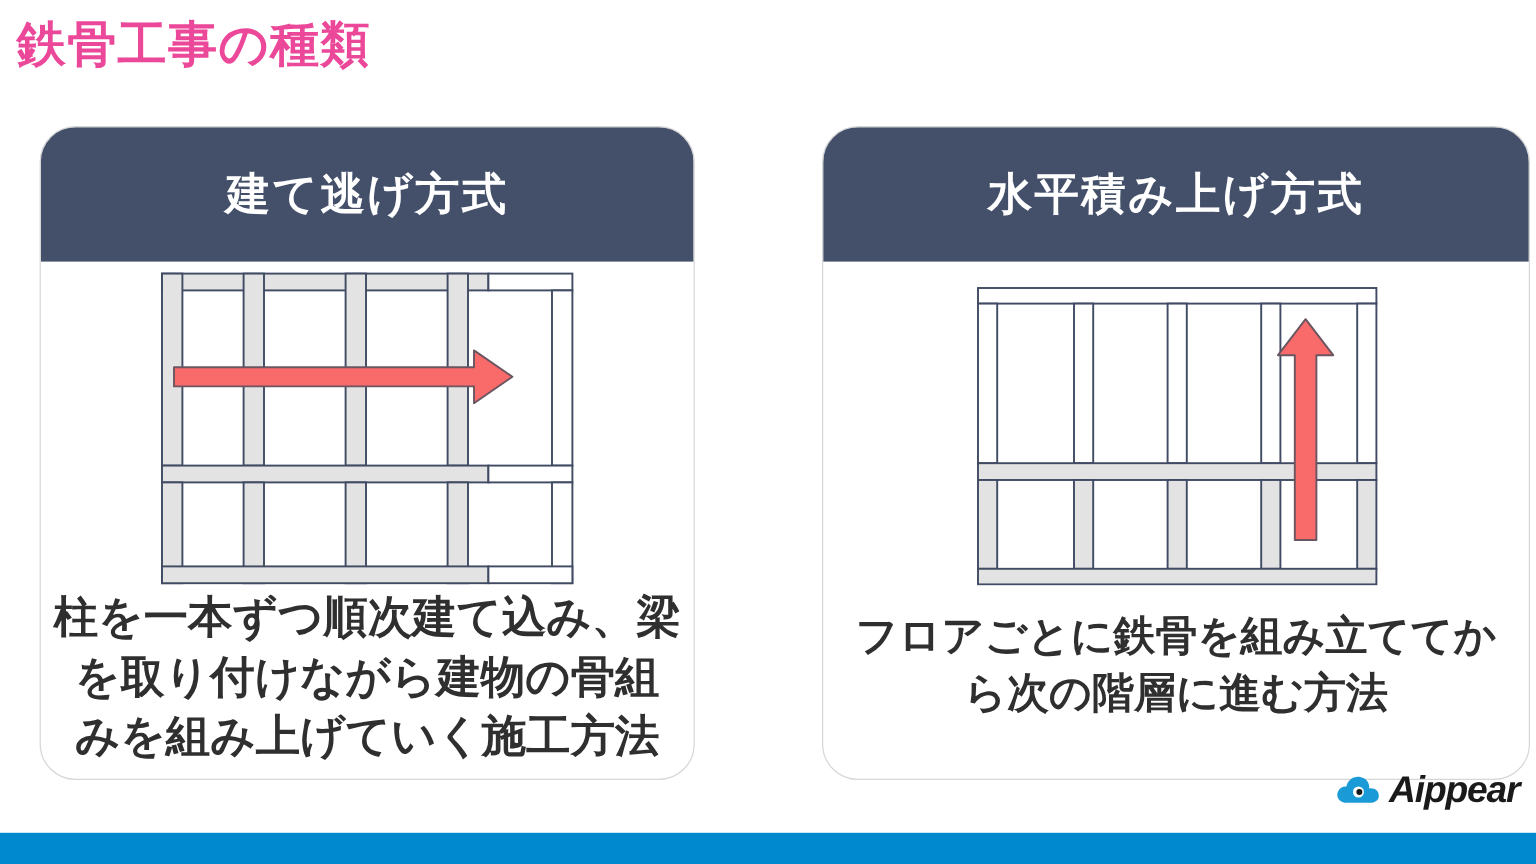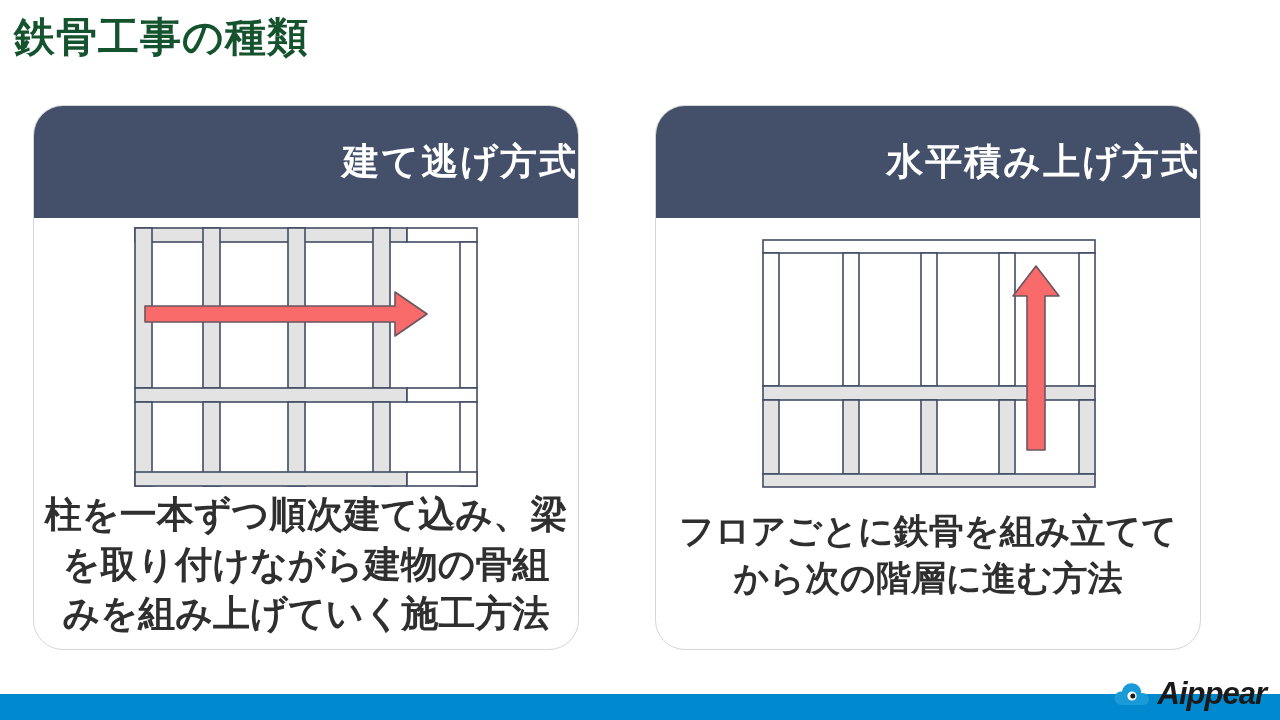--- a/index.html
+++ b/index.html
@@ -15,48 +15,48 @@
     position: relative;
   }
 
   
   #slide-title {
     position: absolute;
     left: 14px;
     top: 10px;
     font-size: 41px;
     font-weight: bold;
-    color: #14532d;
+    color: #ec4899;
     letter-spacing: 1px;
     white-space: nowrap;
   }
 
   
   .card {
     position: absolute;
     top: 105px;
     height: 545px;
     background: #ffffff;
     border: 1.5px solid #d6d6d6;
     border-radius: 30px;
     box-sizing: border-box;
     overflow: hidden;
     display: flex;
     flex-direction: column;
   }
   #card-left  { left: 33px;  width: 546px; }
-  #card-right { left: 655px; width: 546px; }
+  #card-right { left: 685px; width: 590px; }
 
   .card-header {
     background: #44506a;
     height: 112px;
     flex: 0 0 112px;
     display: flex;
     align-items: center;
-    justify-content: flex-end;
+    justify-content: center;
   }
   .card-header-label {
     color: #ffffff;
     font-size: 37px;
     font-weight: bold;
     letter-spacing: 2px;
     white-space: nowrap;
   }
 
   .card-body {
@@ -100,21 +100,21 @@
     position: absolute;
     left: 0;
     top: 694px;
     width: 1280px;
     height: 26px;
     background: #0089cf;
   }
   #footer-logo {
     position: absolute;
     right: 14px;
-    top: 676px;
+    top: 640px;
     display: flex;
     align-items: center;
     gap: 5px;
   }
   #footer-logo-text {
     font-size: 31px;
     font-weight: bold;
     color: #1a1a1a;
     letter-spacing: -1px;
     font-style: italic;

